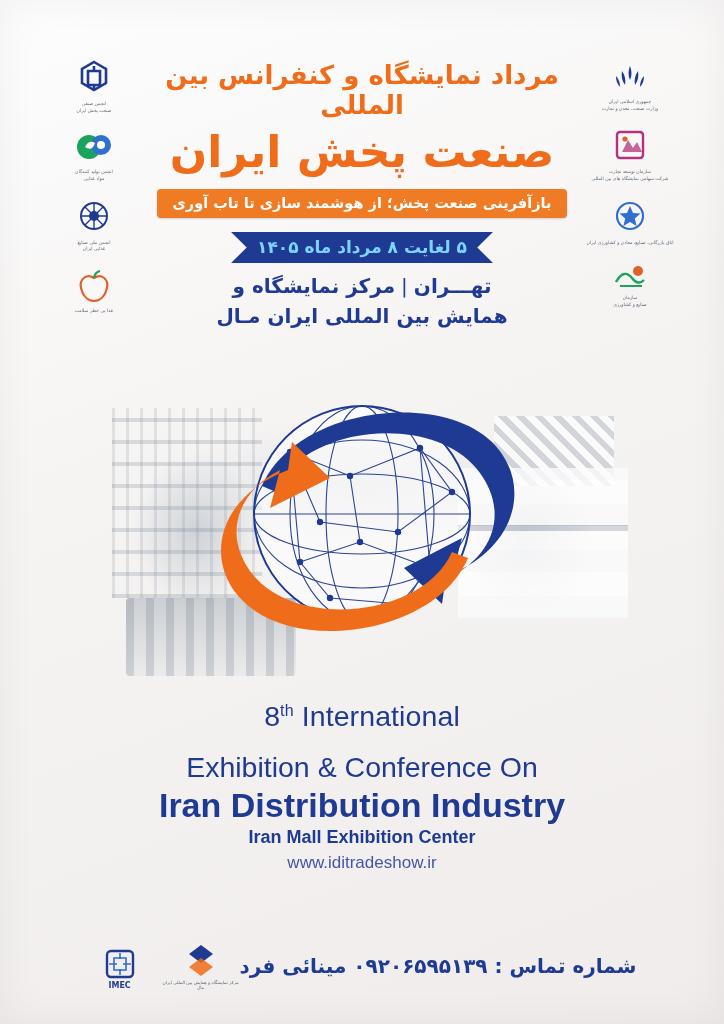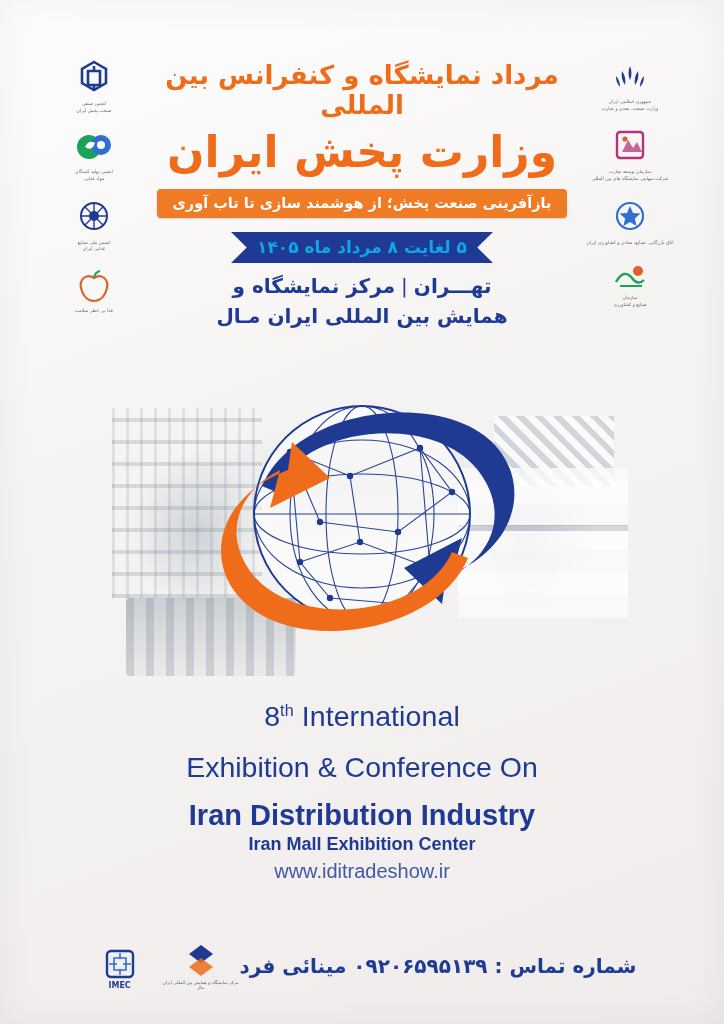--- a/index.html
+++ b/index.html
@@ -53,21 +53,21 @@
     letter-spacing: -0.5px; direction: rtl;
   }
   .ribbon {
     margin: 12px auto 0; background: #ef7b24; color: #fff;
     font-size: 14.5px; font-weight: 700; padding: 6px 16px 7px;
     border-radius: 4px; display: inline-block; direction: rtl;
     box-shadow: 0 1px 2px rgba(0,0,0,.15);
   }
   .date-badge {
     margin: 14px auto 0; display: inline-block; position: relative;
-    background: #1f3a93; color: #0ea5e9; font-size: 17px; font-weight: 700;
+    background: #1f3a93; color: #7dd3fc; font-size: 17px; font-weight: 700;
     padding: 5px 26px 6px; direction: rtl;
     clip-path: polygon(0 0, 100% 0, 94% 50%, 100% 100%, 0 100%, 6% 50%);
     text-align: center;
   }
   .venue {
     margin-top: 8px; color: #1f3a93; font-size: 20px; font-weight: 700;
     line-height: 1.5; direction: rtl;
   }
   .venue .sep { color:#1f3a93; padding: 0 6px; font-weight:400; }
 
@@ -114,25 +114,25 @@
 
   
   .en-block {
     position: absolute; top: 700px; left: 0; width: 724px; text-align: center;
     direction: ltr; color: #1f3a93;
     font-family: "Liberation Sans", "DejaVu Sans", sans-serif;
   }
   .en-l1 { font-size: 28.5px; font-weight: 400; letter-spacing: .1px; }
   .en-l1 .sup { font-size: 16px; vertical-align: super; }
   .en-l2 { font-size: 28.5px; font-weight: 400; margin-top: 18px; }
-  .en-l3 { font-size: 29px; font-weight: 700; margin-top: 15px; }
+  .en-l3 { font-size: 34px; font-weight: 700; margin-top: 2px; }
   .en-date { font-size: 18px; font-weight: 700; margin-top: 14px; }
   .en-date .sup { font-size: 11px; vertical-align: super; font-weight:700; }
   .en-venue { font-size: 18px; font-weight: 700; margin-top: 2px; }
-  .en-url { font-size: 20px; font-weight: 400; margin-top: 5px; color:#4257a6; }
+  .en-url { font-size: 17px; font-weight: 400; margin-top: 5px; color:#4257a6; }
 
   
   .footer {
     position: absolute; bottom: 34px; left: 0; width: 724px;
     display: flex; align-items: center; justify-content: center; 
   }
   .footer-phone {
     color: #1f3a93; font-size: 20px; font-weight: 700; direction: rtl;
   }
   .footer-logos { display:flex; align-items:flex-end; gap: 10px; }
@@ -247,21 +247,21 @@
         </svg>
       </div>
       <div class="logo-cap">سازمان
 صنایع و کشاورزی</div>
     </div>
 
   </div>
 
   <div class="head-wrap">
     <div class="head-line1">مرداد نمایشگاه و کنفرانس بین المللی</div>
-    <div class="head-line2">وزارت پخش ایران</div>
+    <div class="head-line2">صنعت پخش ایران</div>
     <div><span class="ribbon">بازآفرینی صنعت پخش؛ از هوشمند سازی تا تاب آوری</span></div>
     <div><span class="date-badge">۵ لغایت ۸ مرداد ماه ۱۴۰۵</span></div>
     <div class="venue">
       <span>تهـــران</span><span class="sep">|</span><span>مرکز نمایشگاه و</span>
       <div>همایش بین المللی ایران مـال</div>
     </div>
   </div>
 
   <div class="art">
     <div class="photo"></div>

